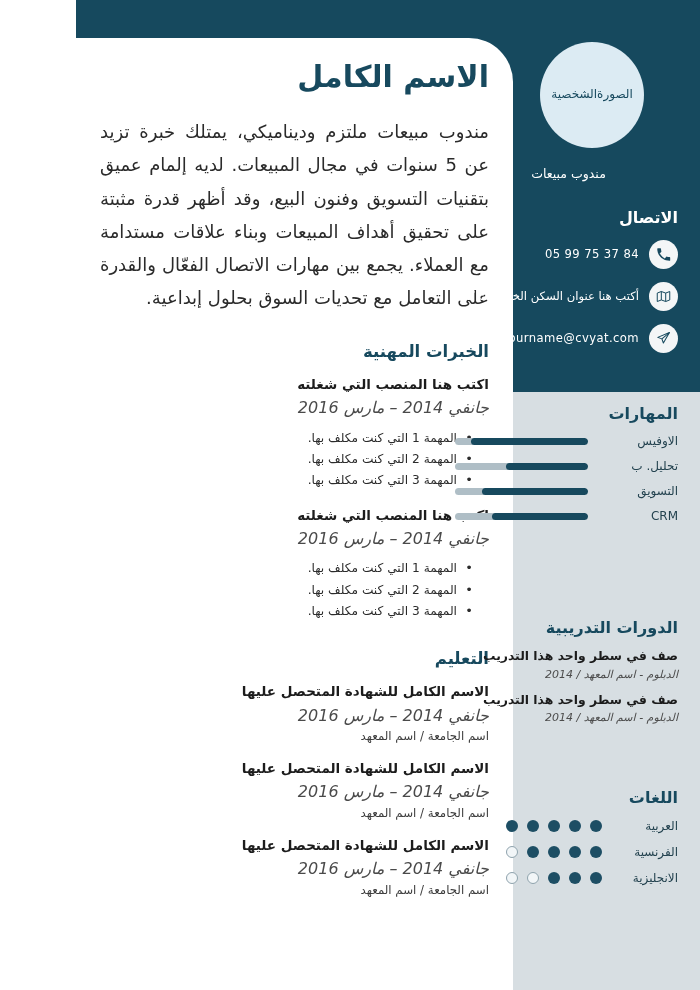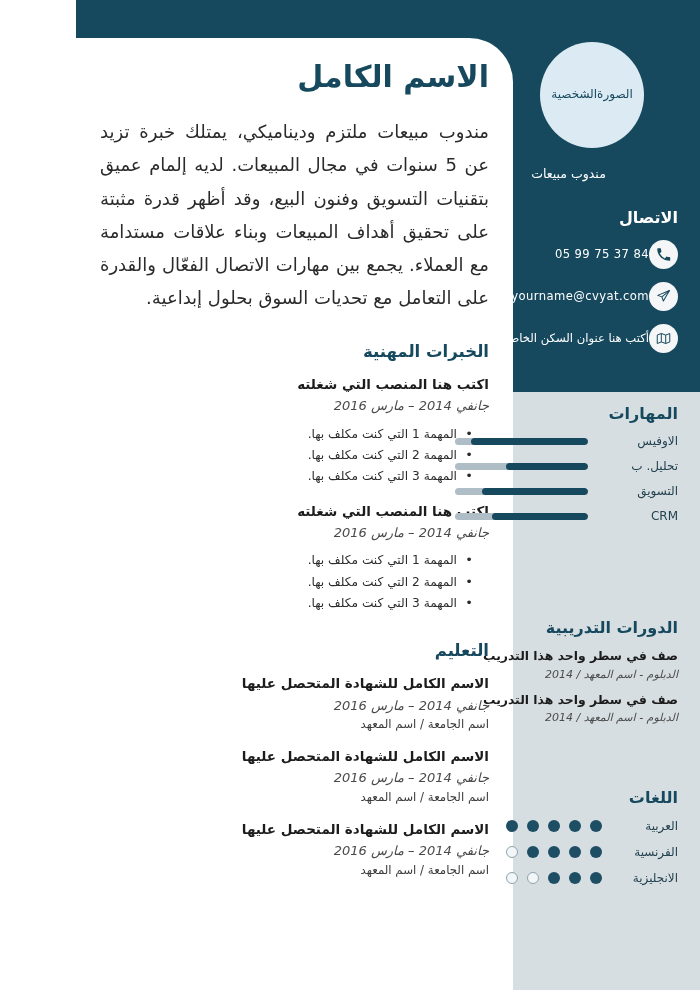--- a/index.html
+++ b/index.html
@@ -87,21 +87,21 @@
   }
 
   .entry { margin-top: 14px; }
   .entry-title {
     font-size: 13.5px;
     font-weight: bold;
     color: #1c1c1c;
     line-height: 1.35;
   }
   .entry-dates {
-    font-size: 13px;
+    font-size: 16px;
     font-style: italic;
     color: #4a4a4a;
     margin-top: 4px;
     line-height: 1.35;
   }
   .entry-place {
     font-size: 11.8px;
     color: #3c3c3c;
     margin-top: 3px;
     line-height: 1.35;
@@ -188,20 +188,21 @@
     width: 263px;
     padding: 0 22px 0 12px;
     box-sizing: border-box;
   }
   .contact-row {
     display: flex;
     flex-direction: row;
     align-items: center;
     justify-content: center;
     margin-top: 13px;
+    gap: 10px;
   }
   .contact-icon {
     flex: 0 0 auto;
     width: 29px;
     height: 29px;
     border-radius: 50%;
     background: #F4F6F7;
     display: flex;
     align-items: center;
     justify-content: center;
@@ -412,37 +413,37 @@
         <span class="contact-icon">
           <svg width="15" height="15" viewBox="0 0 24 24" fill="#17495E">
             <path d="M6.6 10.8c1.6 3.2 4.2 5.8 7.4 7.4l2.5-2.5c.3-.3.8-.4 1.2-.3 1.2.4 2.6.6 4 .6.6 0 1 .4 1 1V21c0 .6-.4 1-1 1C10.6 22 2 13.4 2 2.8c0-.6.4-1 1-1h4c.6 0 1 .4 1 1 0 1.4.2 2.8.6 4 .1.4 0 .9-.3 1.2l-2.7 2.8z"></path>
           </svg>
         </span>
         <span class="contact-text ltr">05 99 75 37 84</span>
       </div>
 
       <div class="contact-row">
         <span class="contact-icon">
+          <svg width="15" height="15" viewBox="0 0 24 24" fill="none" stroke="#17495E" stroke-width="1.6" stroke-linejoin="round">
+            <path d="M2 6.5 8.5 4l7 2.5L22 4v13.5L15.5 20l-7-2.5L2 20z"></path>
+            <path d="M8.5 4v13.5M15.5 6.5V20"></path>
+          </svg>
+        </span>
+        <span class="contact-text">أكتب هنا عنوان السكن الخاص بك كاملا</span>
+      </div>
+
+      <div class="contact-row">
+        <span class="contact-icon">
           <svg width="15" height="15" viewBox="0 0 24 24" fill="none" stroke="#17495E" stroke-width="1.7" stroke-linejoin="round">
             <path d="M21.5 2.5 2.8 10.2l6.6 2.4 2.4 6.6z"></path>
             <path d="m9.4 12.6 12.1-10.1"></path>
           </svg>
         </span>
         <span class="contact-text ltr">yourname@cvyat.com</span>
       </div>
-
-      <div class="contact-row">
-        <span class="contact-icon">
-          <svg width="15" height="15" viewBox="0 0 24 24" fill="none" stroke="#17495E" stroke-width="1.6" stroke-linejoin="round">
-            <path d="M2 6.5 8.5 4l7 2.5L22 4v13.5L15.5 20l-7-2.5L2 20z"></path>
-            <path d="M8.5 4v13.5M15.5 6.5V20"></path>
-          </svg>
-        </span>
-        <span class="contact-text">أكتب هنا عنوان السكن الخاص بك كاملا</span>
-      </div>
     </div>
 
     <div class="skills-block">
       <div class="side-head-dark">المهارات</div>
 
       <div class="skill-row">
         <span class="skill-label">الاوفيس</span>
         <span class="skill-track">
           <span class="skill-fill" style="width: 88%;"></span>
         </span>

